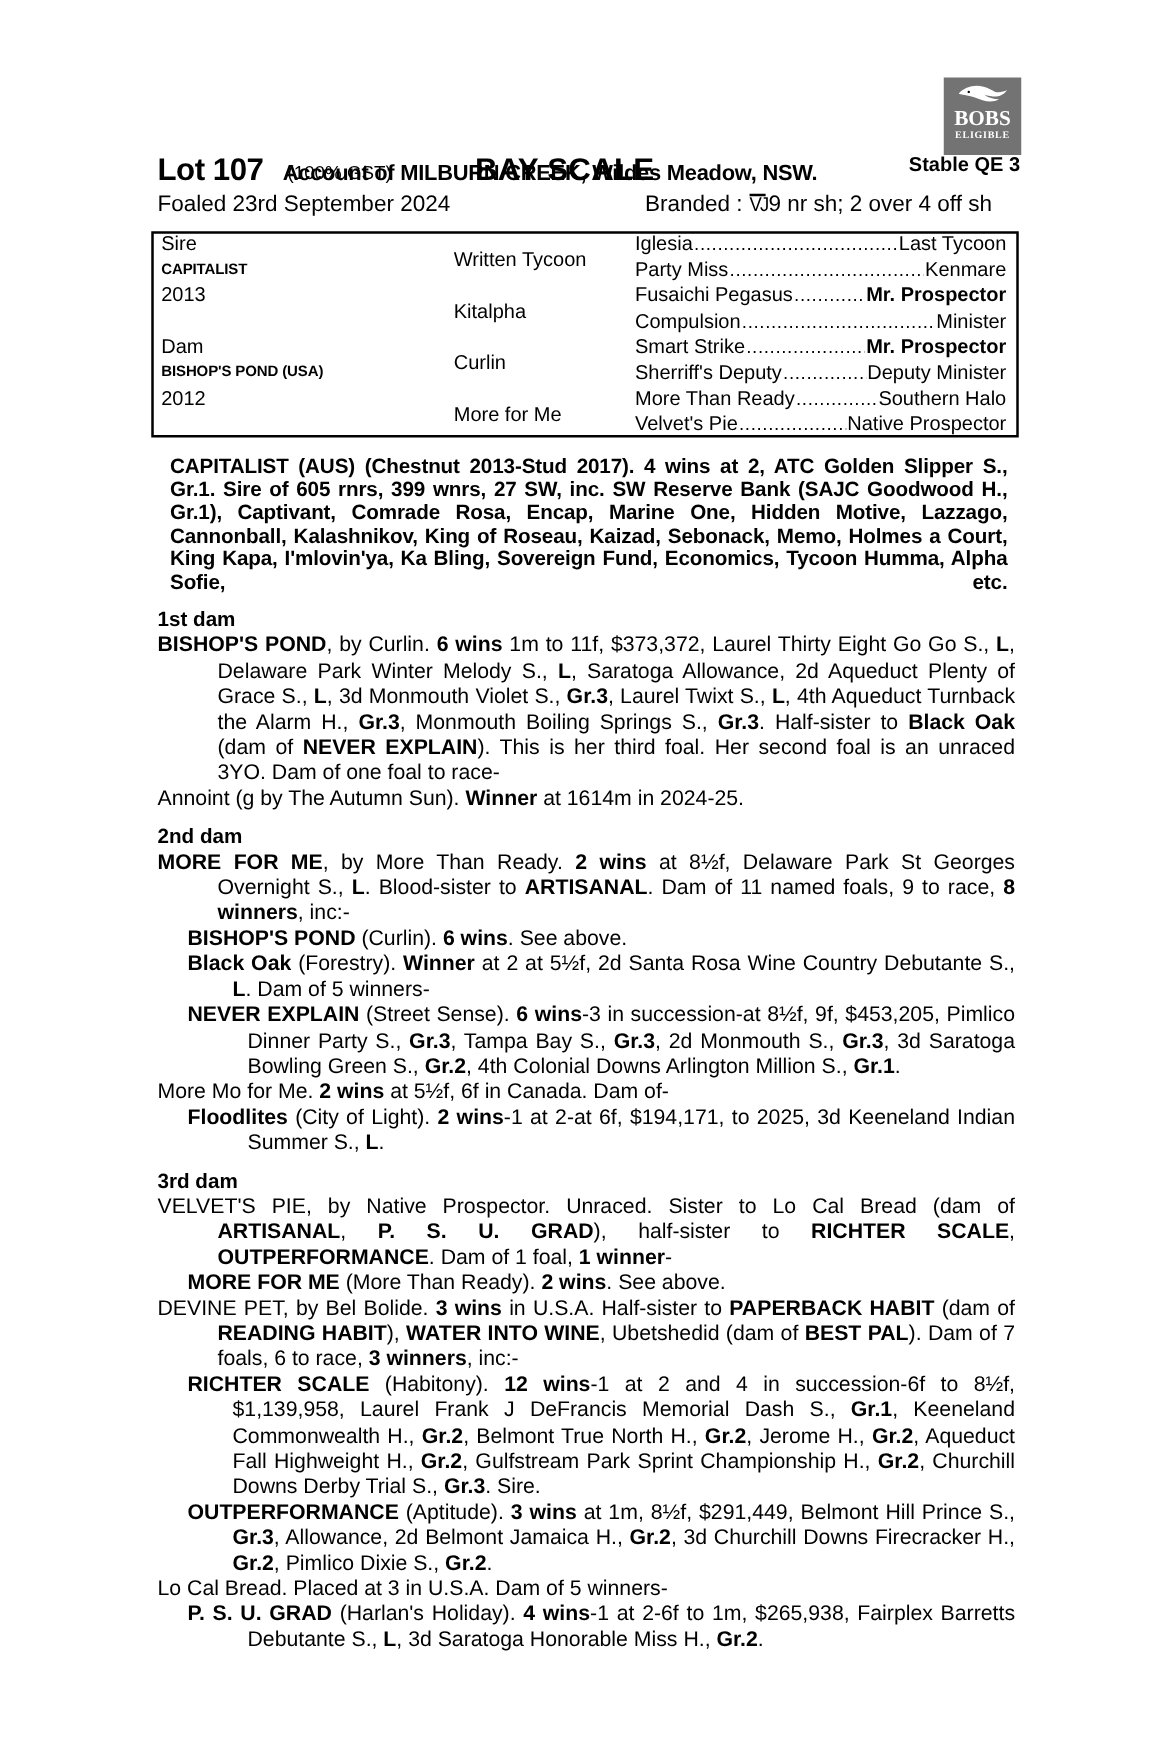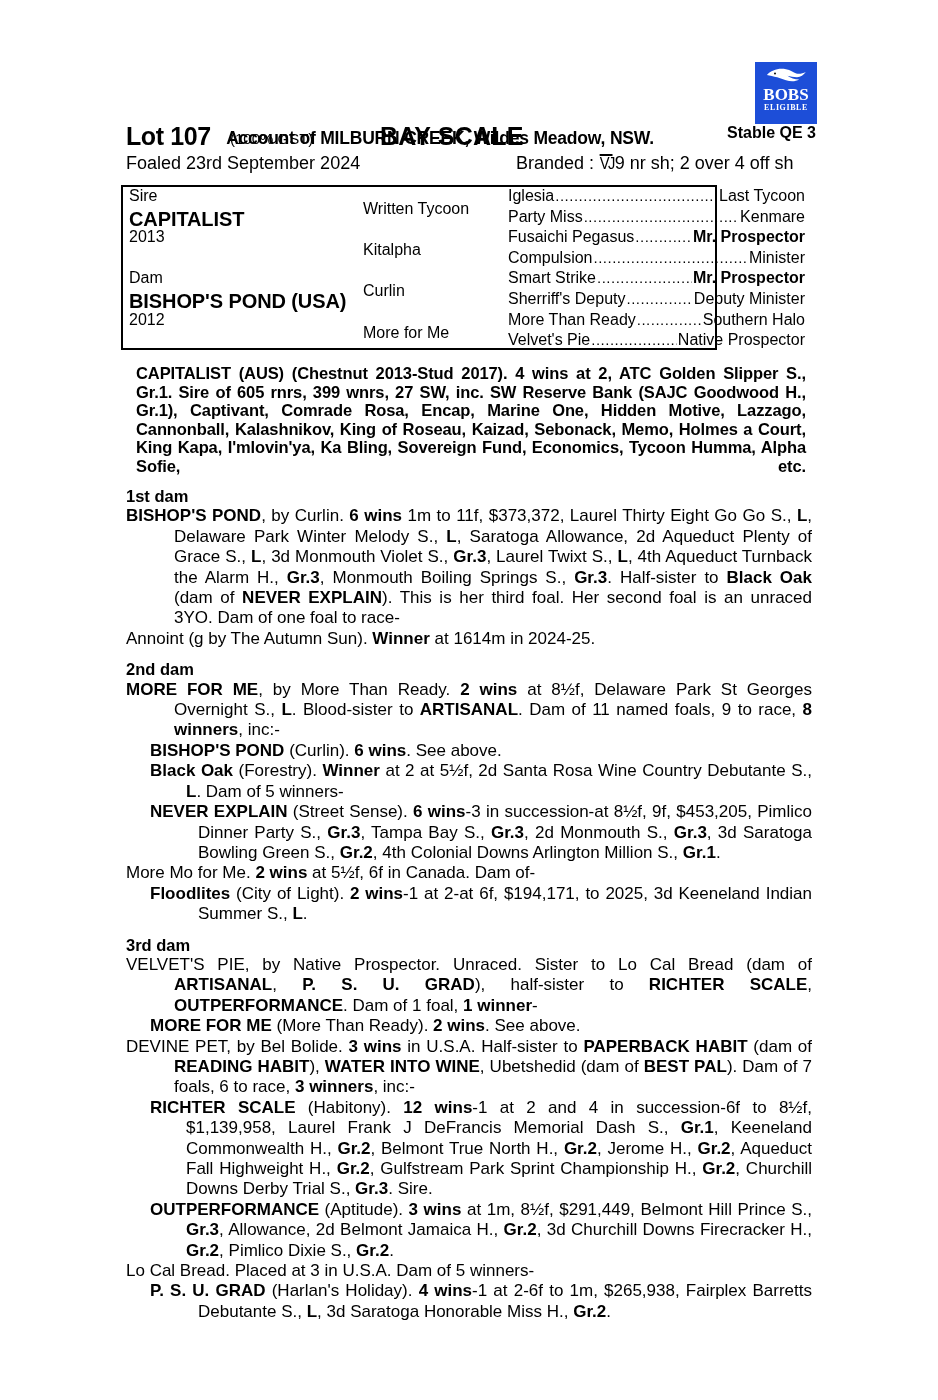--- a/index.html
+++ b/index.html
@@ -23,21 +23,21 @@
     height: 1400px;
   }
 
   
   .bobs-logo {
     position: absolute;
     left: 755px;
     top: 62px;
     width: 62px;
     height: 62px;
-    background: #1d4ed8;
+    background: #737373;
     display: flex;
     flex-direction: column;
     align-items: center;
     justify-content: flex-start;
     padding-top: 3px;
     box-sizing: border-box;
   }
   .bobs-horse {
     width: 44px;
     height: 20px;
@@ -147,39 +147,39 @@
     top: -1px;
     height: 1.5px;
     background: #000;
   }
 
   
   .ped-table {
     position: absolute;
     left: 121px;
     top: 185px;
-    width: 596px;
+    width: 694px;
     height: 165px;
     border: 2px solid #000;
     box-sizing: border-box;
   }
   .ped-row {
     position: relative;
     height: 20.6px;
     font-size: 16px;
     white-space: nowrap;
   }
   .ped-c1 {
     position: absolute;
     left: 6px;
     top: 0;
     width: 200px;
   }
   .ped-c1.big {
-    font-size: 20px;
+    font-size: 12px;
     font-weight: bold;
     letter-spacing: -0.1px;
   }
   .ped-c2 {
     position: absolute;
     left: 208px;
     top: 13px;
     width: 170px;
     margin-left: 32px;
   }

